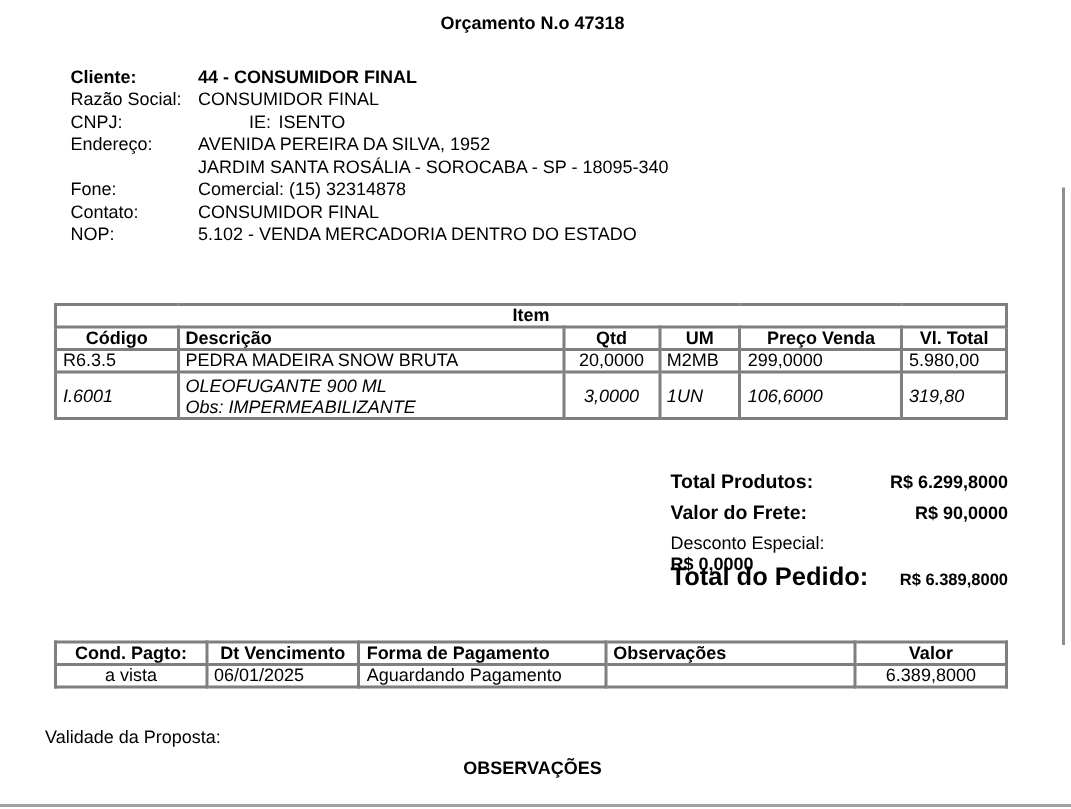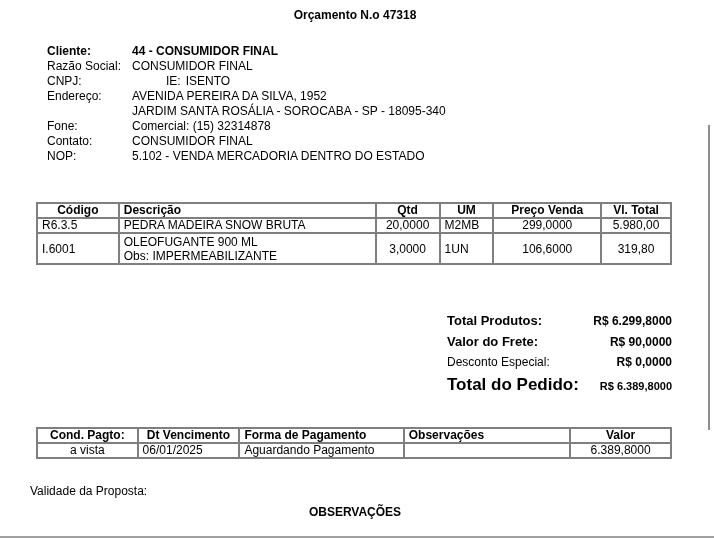--- a/index.html
+++ b/index.html
@@ -13,27 +13,27 @@
   .info-row { display:flex; height:15px; line-height:15px; }
   .info-label { width:85px; }
   .info-val { white-space:pre; }
   .bold { font-weight:bold; }
   .ie { margin-left:34px; }
   table { border-collapse:collapse; font-size:12px; }
   td, th { border:2px solid #7f7f7f; padding:0 4px; height:13px; line-height:13px; }
   .items { left:36px; top:202px; width:636px; }
   .items th { font-weight:bold; }
   .c { text-align:center; }
-  .r { text-align:center; }
+  .r { text-align:left; }
   .l { text-align:left; }
-  .tall td { height:29px; line-height:14px; }
+  .tall td { height:29px; line-height:14px;font-style:italic; }
   .totals { left:447px; top:313px; width:225px; }
   .tot-row { display:flex; justify-content:space-between; align-items:baseline; }
   .t1 { font-weight:bold; font-size:13px; height:21px; }
-  .t2 { font-size:12px; height:20px; }
+  .t2 { font-size:12px; height:20px;flex-direction:column; }
   .t3 { font-size:17px; font-weight:bold; height:24px; }
   .t3 .v { font-size:11px; font-weight:bold; }
   .v { font-weight:bold; font-size:12px; }
   .pay { left:36px; top:427px; width:636px; }
   .validade { left:30px; top:484px; }
   .obs-title { left:0; width:710px; text-align:center; top:505px; font-weight:bold; }
   .bottom-line { left:0; top:536px; width:714px; height:2px; background:#a0a0a0; }
   .scrollbar { left:708px; top:125px; width:2px; height:305px; background:#8e8e8e; }
 </style>
 </head>
@@ -80,20 +80,23 @@
 <table class="abs items">
   <colgroup>
     <col style="width:82px">
       <col style="width:258px">
       <col style="width:64px">
       <col style="width:54px">
       <col style="width:108px">
       <col style="width:70px">
   </colgroup>
   <tbody>
+      <tr>
+    <th colspan="6" class="c">Item</th>
+  </tr>
   <tr>
     <th class="c">Código</th>
     <th class="l">Descrição</th>
     <th class="c">Qtd</th>
     <th class="c">UM</th>
     <th class="c">Preço Venda</th>
     <th class="c">Vl. Total</th>
   </tr>
   <tr>
     <td>R6.3.5</td>

